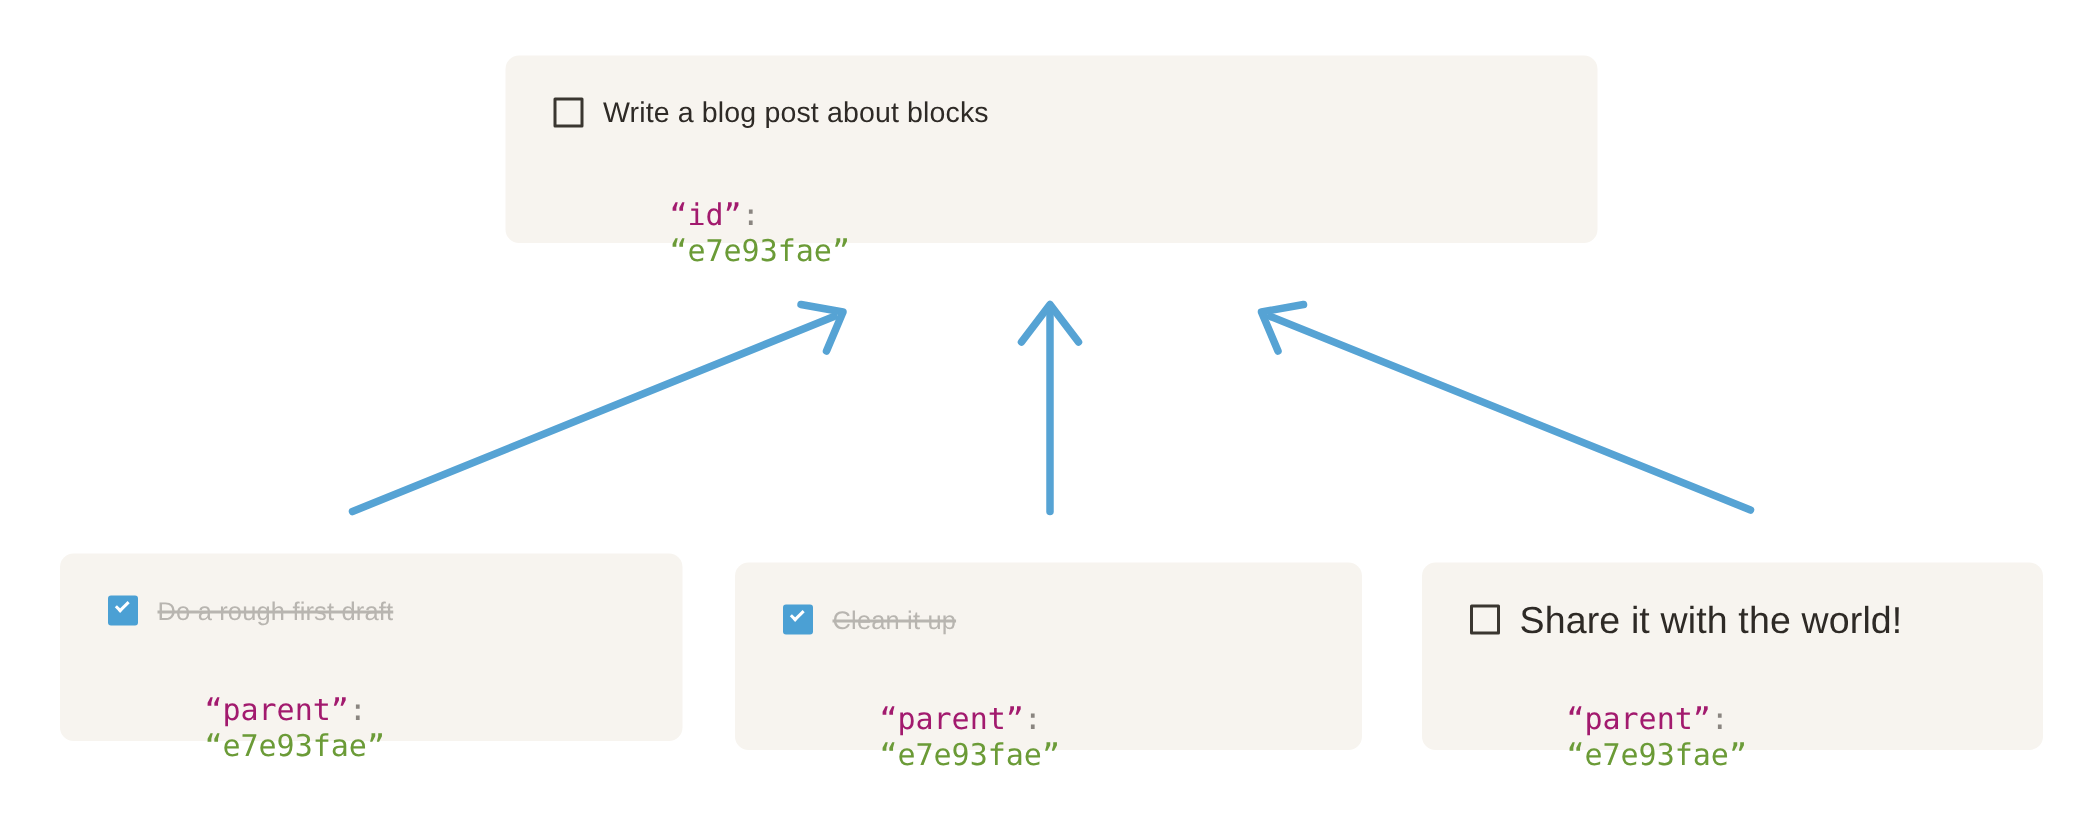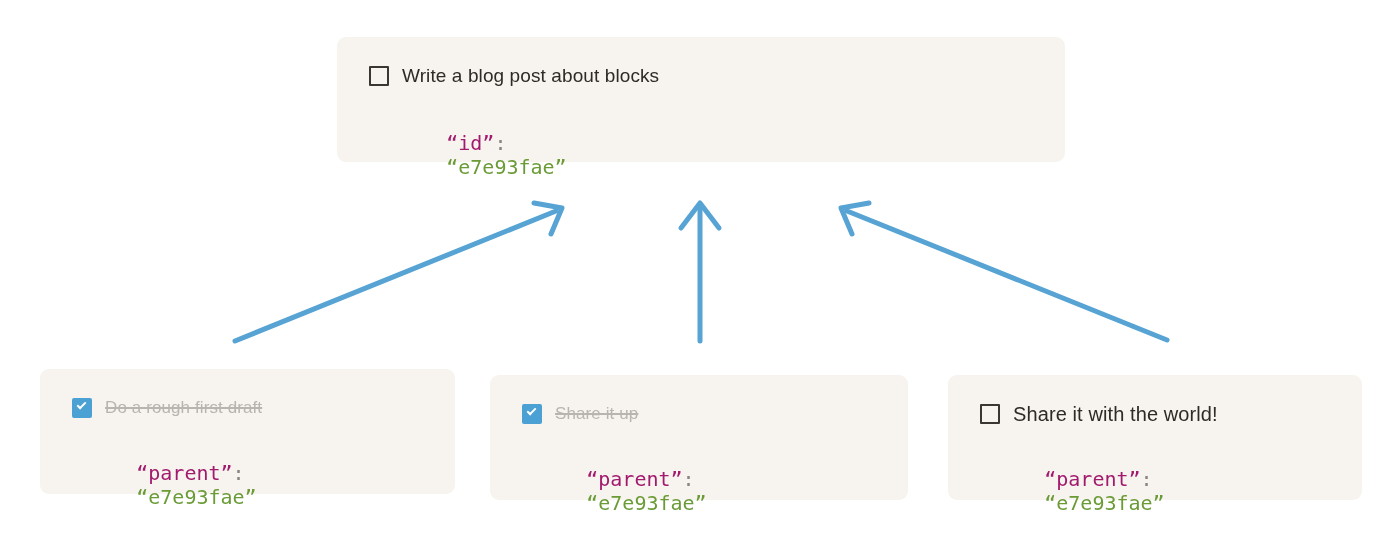--- a/index.html
+++ b/index.html
@@ -59,21 +59,20 @@
     left: 948px;
     top: 375px;
     width: 414px;
     height: 125px;
   }
 
   
   .todo-row {
     position: absolute;
     display: flex;
-    align-items: center;
   }
   .card-top .todo-row {
     left: 32px;
     top: 28px;
   }
   .card-child-1 .todo-row,
   .card-child-2 .todo-row,
   .card-child-3 .todo-row {
     left: 32px;
     top: 28px;
@@ -120,21 +119,21 @@
     color: #b8b5b0;
     text-decoration: line-through;
     text-decoration-color: #b8b5b0;
     text-decoration-thickness: 1.5px;
   }
   .card-child-1 .todo-label,
   .card-child-2 .todo-label {
     font-size: 17px;
   }
   .card-child-3 .todo-label {
-    font-size: 20px;
+    font-size: 25px;
   }
 
   
   .json-row {
     position: absolute;
     left: 32px;
     font-family: "DejaVu Sans Mono", monospace;
     font-size: 20px;
     line-height: 24px;
     white-space: pre;
@@ -193,21 +192,21 @@
       <span class="j-key">“parent”</span><span class="j-punct">:</span>
       <span class="j-val">“e7e93fae”</span>
     </div>
   </div>
 
   <div class="card card-child-2">
     <div class="todo-row">
       <span class="checkbox checked">
         <span class="tick"></span>
       </span>
-      <span class="todo-label done">Share it up</span>
+      <span class="todo-label done">Clean it up</span>
     </div>
     <div class="json-row">
       <span class="j-key">“parent”</span><span class="j-punct">:</span>
       <span class="j-val">“e7e93fae”</span>
     </div>
   </div>
 
   <div class="card card-child-3">
     <div class="todo-row">
       <span class="checkbox unchecked"></span>

